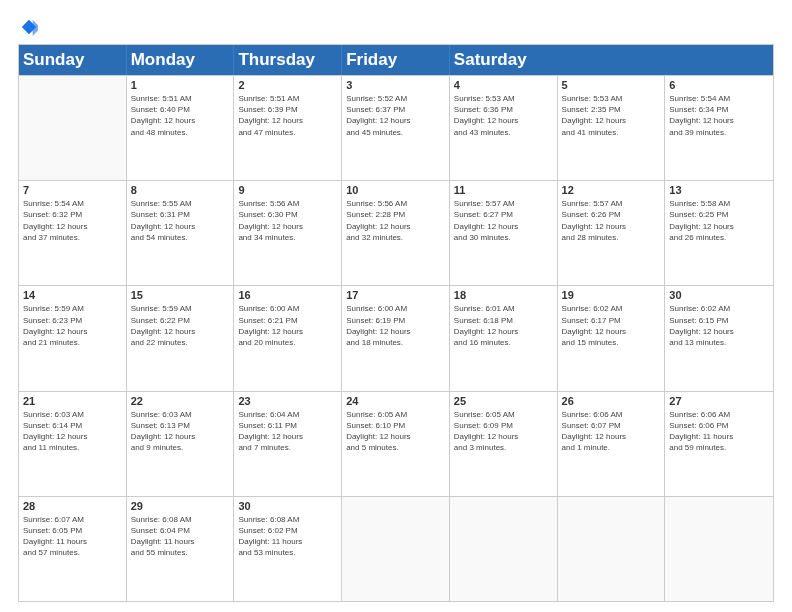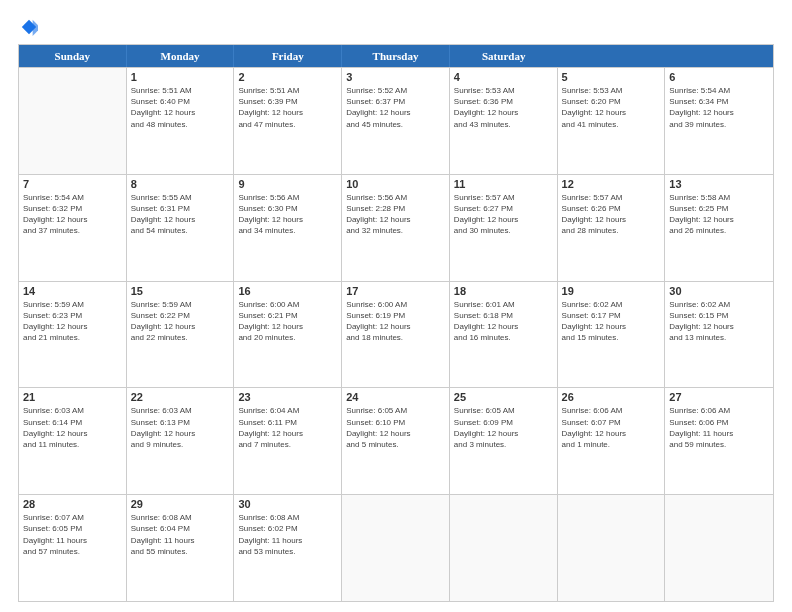--- a/index.html
+++ b/index.html
@@ -65,26 +65,25 @@
       flex-direction: column;
       border: 1px solid #ccc;
     }
     .cal-header {
       display: grid;
       grid-template-columns: repeat(7, 1fr);
       background: #2a6db5;
     }
     .cal-header-cell {
       color: #fff;
-      font-size: 11px;
+      font-size: 17px;
       font-weight: bold;
       padding: 5px 4px;
-      text-align: center;
+      text-align: left;
       border-right: 1px solid #3a7dc5;
-      font-family: Liberation Serif, serif;
     }
     .cal-header-cell:last-child {
       border-right: none;
     }
     .cal-body {
       display: flex;
       flex-direction: column;
       flex: 1;
     }
     .cal-row {
@@ -137,22 +136,22 @@
     <div class="title-section">
       <div class="month-title"></div>
       <div class="subtitle"></div>
     </div>
   </div>
 
   <div class="calendar">
     <div class="cal-header" id="cal-header">
         <div class="cal-header-cell">Sunday</div>
         <div class="cal-header-cell">Monday</div>
+        <div class="cal-header-cell">Thursday</div>
         <div class="cal-header-cell">Friday</div>
-        <div class="cal-header-cell">Thursday</div>
         <div class="cal-header-cell">Saturday</div>
       </div>
     <div class="cal-body" id="cal-body">
         <div class="cal-row">
           <div class="cal-cell empty"></div>
           <div class="cal-cell">
             <div class="day-num">1</div>
             <div class="cell-line">Sunrise: 5:51 AM</div>
             <div class="cell-line">Sunset: 6:40 PM</div>
             <div class="cell-line">Daylight: 12 hours</div>
@@ -175,21 +174,21 @@
           <div class="cal-cell">
             <div class="day-num">4</div>
             <div class="cell-line">Sunrise: 5:53 AM</div>
             <div class="cell-line">Sunset: 6:36 PM</div>
             <div class="cell-line">Daylight: 12 hours</div>
             <div class="cell-line">and 43 minutes.</div>
           </div>
           <div class="cal-cell">
             <div class="day-num">5</div>
             <div class="cell-line">Sunrise: 5:53 AM</div>
-            <div class="cell-line">Sunset: 6:20 PM</div>
+            <div class="cell-line">Sunset: 2:35 PM</div>
             <div class="cell-line">Daylight: 12 hours</div>
             <div class="cell-line">and 41 minutes.</div>
           </div>
           <div class="cal-cell">
             <div class="day-num">6</div>
             <div class="cell-line">Sunrise: 5:54 AM</div>
             <div class="cell-line">Sunset: 6:34 PM</div>
             <div class="cell-line">Daylight: 12 hours</div>
             <div class="cell-line">and 39 minutes.</div>
           </div>

